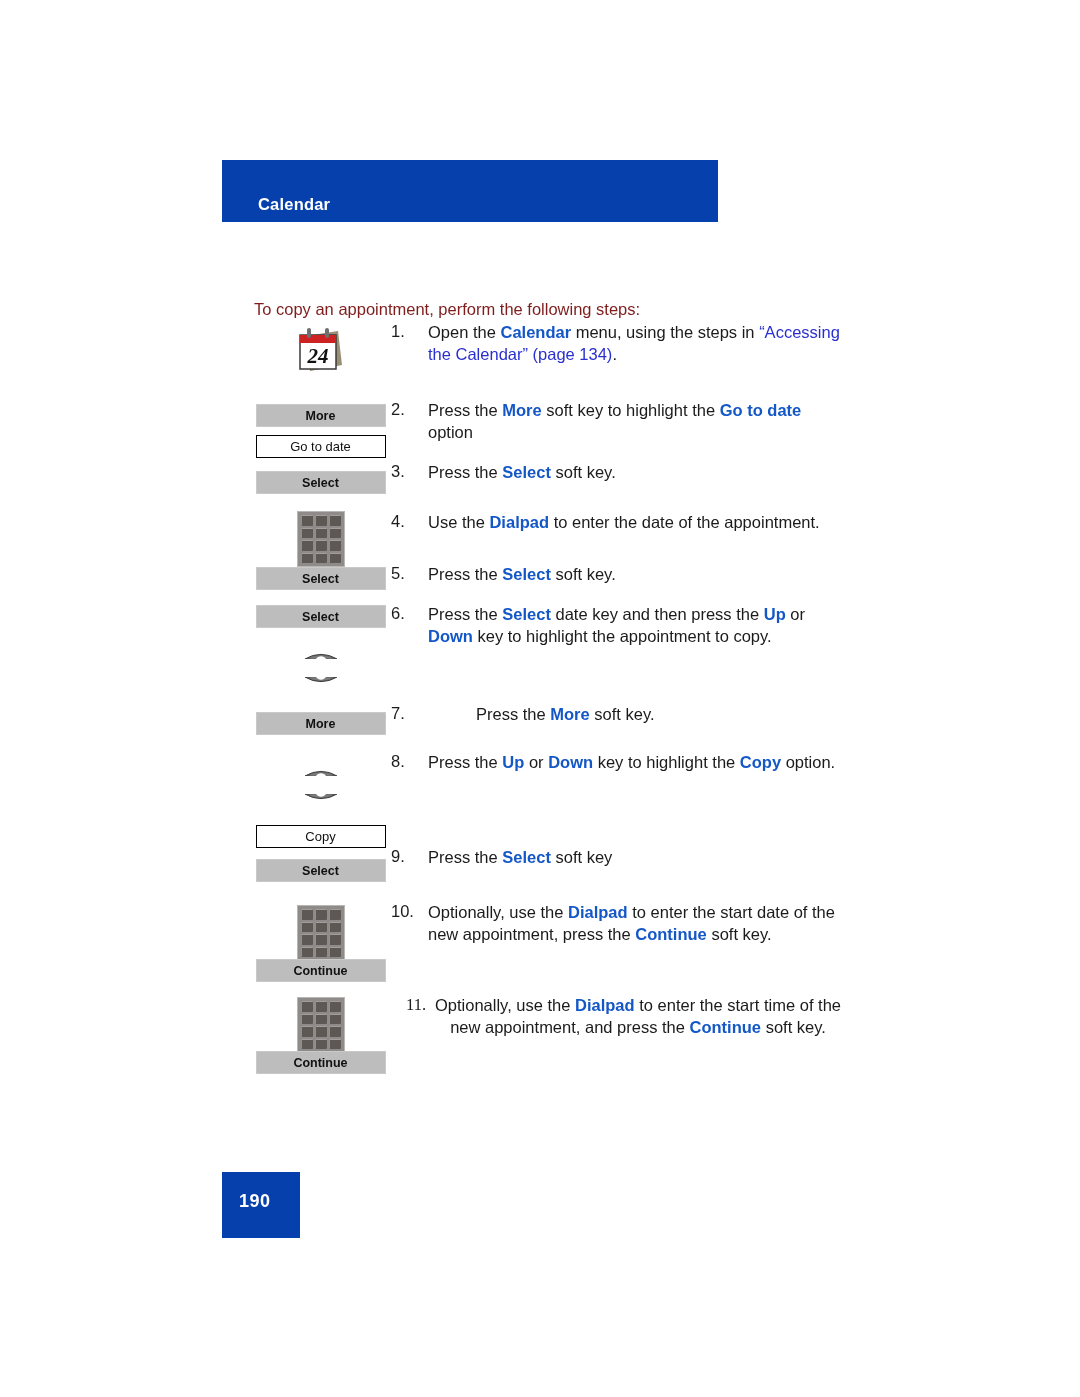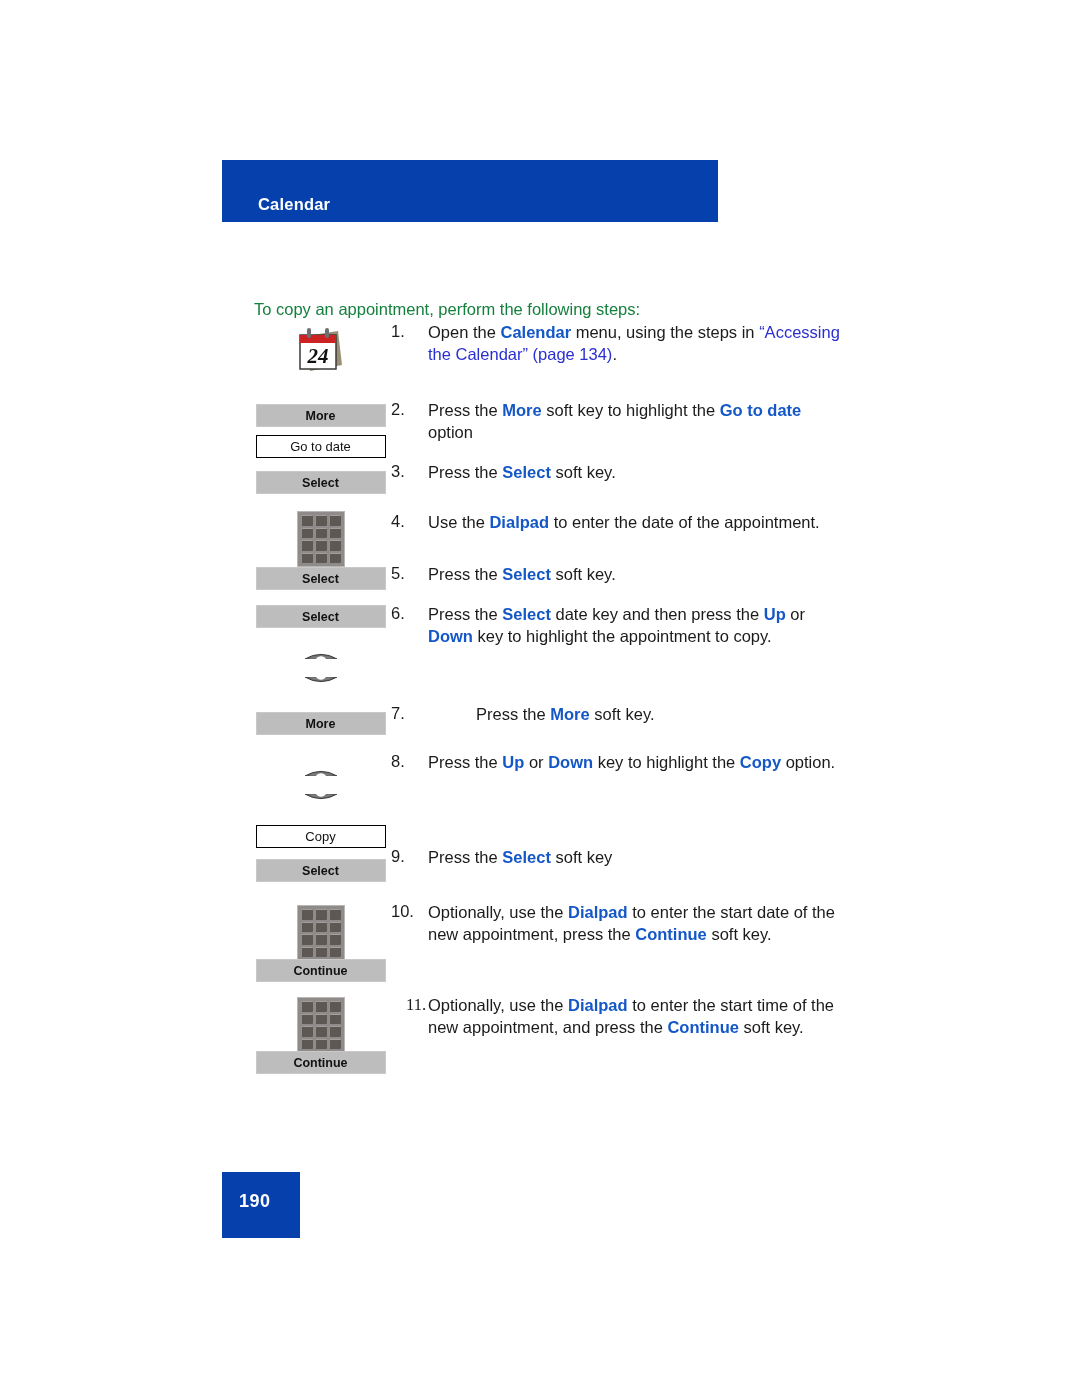--- a/index.html
+++ b/index.html
@@ -49,21 +49,21 @@
     font-size: 25px;
     font-weight: bold;
     letter-spacing: -0.2px;
   }
 
   .intro {
     position: absolute;
     left: 254px;
     top: 283px;
     font-size: 16.5px;
-    color: #15803d;
+    color: #7f1d1d;
   }
 
   
   .steps {
     position: absolute;
     left: 0;
     top: 322px;
     width: 1080px;
   }
   .step-row {
@@ -342,21 +342,21 @@
       <div class="step-row" style="position: absolute; left: 0px; top: 525px; width: 1080px;">
         <div class="step-num" style="position: absolute; left: 391px;">9.</div>
         <div class="step-text" style="position: absolute; left: 428px; width: 420px;"><span>Press the </span><b>Select</b><span> soft key</span></div>
       </div>
       <div class="step-row" style="position: absolute; left: 0px; top: 580px; width: 1080px;">
         <div class="step-num" style="position: absolute; left: 391px;">10.</div>
         <div class="step-text" style="position: absolute; left: 428px; width: 420px;"><span>Optionally, use the </span><b>Dialpad</b><span> to enter the start date of the new appointment, press the </span><b>Continue</b><span> soft key.</span></div>
       </div>
       <div class="step-row" style="position: absolute; left: 0px; top: 673px; width: 1080px;">
         <div class="step-num" style="position: absolute; left: 406px; font-family: Liberation Serif, serif;">11.</div>
-        <div class="step-text" style="position: absolute; left: 428px; width: 420px;"><span>Optionally, use the </span><b>Dialpad</b><span> to enter the start time of the new appointment, and press the </span><b>Continue</b><span> soft key.</span></div>
+        <div class="step-text" style="position: absolute; left: 428px; width: 420px; text-align: center;"><span>Optionally, use the </span><b>Dialpad</b><span> to enter the start time of the new appointment, and press the </span><b>Continue</b><span> soft key.</span></div>
       </div>
     </div>
 
   <div class="folio">
     <span>190</span>
   </div>
 
 </div>
 
 </body></html>

